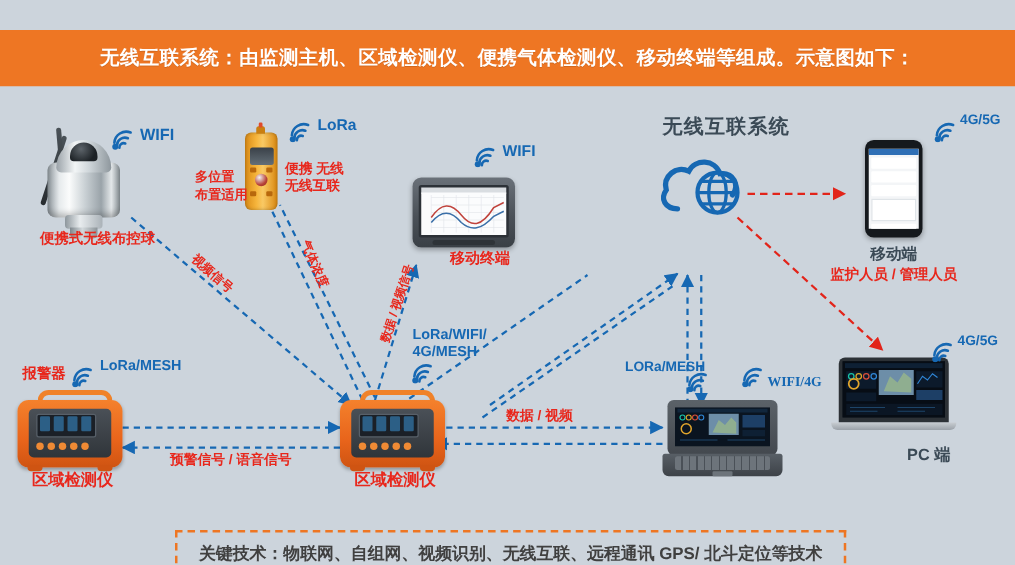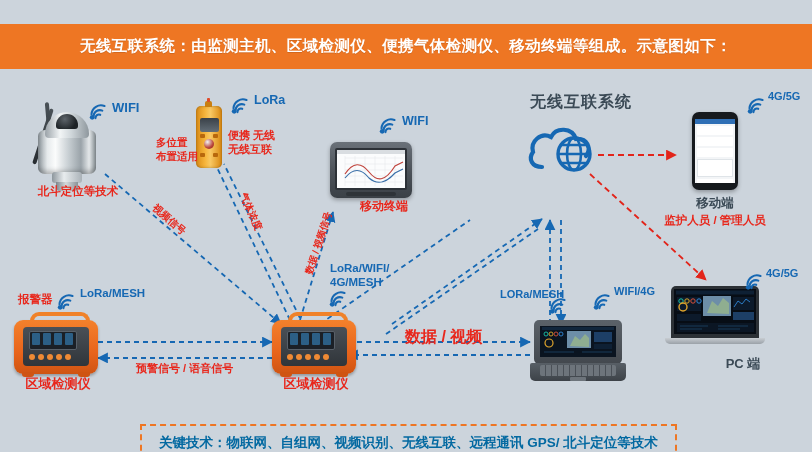--- a/index.html
+++ b/index.html
@@ -117,21 +117,21 @@
   .olap-scr{position:absolute;left:9px;top:3px;width:82px;height:45px;background:#070d15;overflow:hidden;}
   .olap-base{position:absolute;left:0;top:52px;width:100px;height:6px;border-radius:0 0 5px 5px;
     background:linear-gradient(180deg,#c8cdd2,#9aa1a8);}
 
   
   .footer{
     position:absolute;left:140px;top:400px;width:533px;height:33px;
     border:2px dashed #ee7623;display:flex;align-items:center;justify-content:center;
     background:transparent;
   }
-  .footer-text{color:#0369a1;font-size:13.5px;font-weight:bold;white-space:nowrap;text-align:center;}
+  .footer-text{color:#404040;font-size:13.5px;font-weight:bold;white-space:nowrap;text-align:center;}
 </style>
 </head>
 <body>
 
 <div id="stage">
 
   <div class="header">
     <div class="header-text">无线互联系统：由监测主机、区域检测仪、便携气体检测仪、移动终端等组成。示意图如下：</div>
   </div>
 
@@ -185,21 +185,21 @@
     <svg viewBox="0 0 22 18">
       <g fill="none" stroke="#1668b3" stroke-width="2.1" stroke-linecap="round">
         <path d="M3.5 12.2 A9.5 9.5 0 0 1 16.5 4.0"></path>
         <path d="M5.5 14.5 A6.4 6.4 0 0 1 14.3 8.6"></path>
         <path d="M7.5 16.2 A3.4 3.4 0 0 1 12.2 12.8"></path>
       </g>
       <circle cx="4.2" cy="15.3" r="2.4" fill="#1668b3"></circle>
     </svg>
   </div>
   <div class="lbl lbl-blue" style="left:112px;top:76px;font-size:13px;">WIFI</div>
-  <div class="lbl lbl-red lbl-c" style="left:18px;top:160px;width:120px;font-size:11.5px;">北斗定位等技术</div>
+  <div class="lbl lbl-red lbl-c" style="left:18px;top:160px;width:120px;font-size:11.5px;">便携式无线布控球</div>
 
   <div class="dev" style="left:196px;top:82px;width:28px;height:66px;">
     <div class="pgd">
       <div class="pgd-top"></div>
       <div class="pgd-ind"></div>
       <div class="pgd-screen"></div>
       <div class="pgd-btn" style="left:4px;top:28px;"></div>
       <div class="pgd-btn" style="left:17px;top:28px;"></div>
       <div class="pgd-knob"></div>
       <div class="pgd-btn" style="left:4px;top:47px;"></div>
@@ -423,26 +423,26 @@
   <div class="wifi" style="left:592px;top:268px;">
     <svg viewBox="0 0 22 18">
       <g fill="none" stroke="#1668b3" stroke-width="2.1" stroke-linecap="round">
         <path d="M3.5 12.2 A9.5 9.5 0 0 1 16.5 4.0"></path>
         <path d="M5.5 14.5 A6.4 6.4 0 0 1 14.3 8.6"></path>
         <path d="M7.5 16.2 A3.4 3.4 0 0 1 12.2 12.8"></path>
       </g>
       <circle cx="4.2" cy="15.3" r="2.4" fill="#1668b3"></circle>
     </svg>
   </div>
-  <div class="lbl lbl-blue" style="left:614px;top:261px;font-size:11px;">WIFI/4G</div>
+  <div class="lbl lbl-blue" style="left:614px;top:276px;font-size:11px;font-family:Liberation Serif, serif;">WIFI/4G</div>
 
   <div class="lbl lbl-red" style="left:158px;top:178px;font-size:10px;transform:rotate(41deg);transform-origin:left top;">视频信号</div>
   <div class="lbl lbl-red" style="left:248px;top:167px;font-size:10px;transform:rotate(66deg);transform-origin:left top;">气体浓度</div>
   <div class="lbl lbl-red" style="left:303px;top:248px;font-size:9.5px;transform:rotate(-72deg);transform-origin:left top;">数据 / 视频信号</div>
 
   <div class="lbl lbl-red" style="left:136px;top:338px;font-size:11px;">预警信号 / 语音信号</div>
-  <div class="lbl lbl-red" style="left:405px;top:303px;font-size:16px;">数据 / 视频</div>
+  <div class="lbl lbl-red" style="left:405px;top:303px;font-size:11px;">数据 / 视频</div>
 
   <div class="footer">
     <div class="footer-text">关键技术：物联网、自组网、视频识别、无线互联、远程通讯 GPS/ 北斗定位等技术</div>
   </div>
 
 </div>
 
 </body></html>

